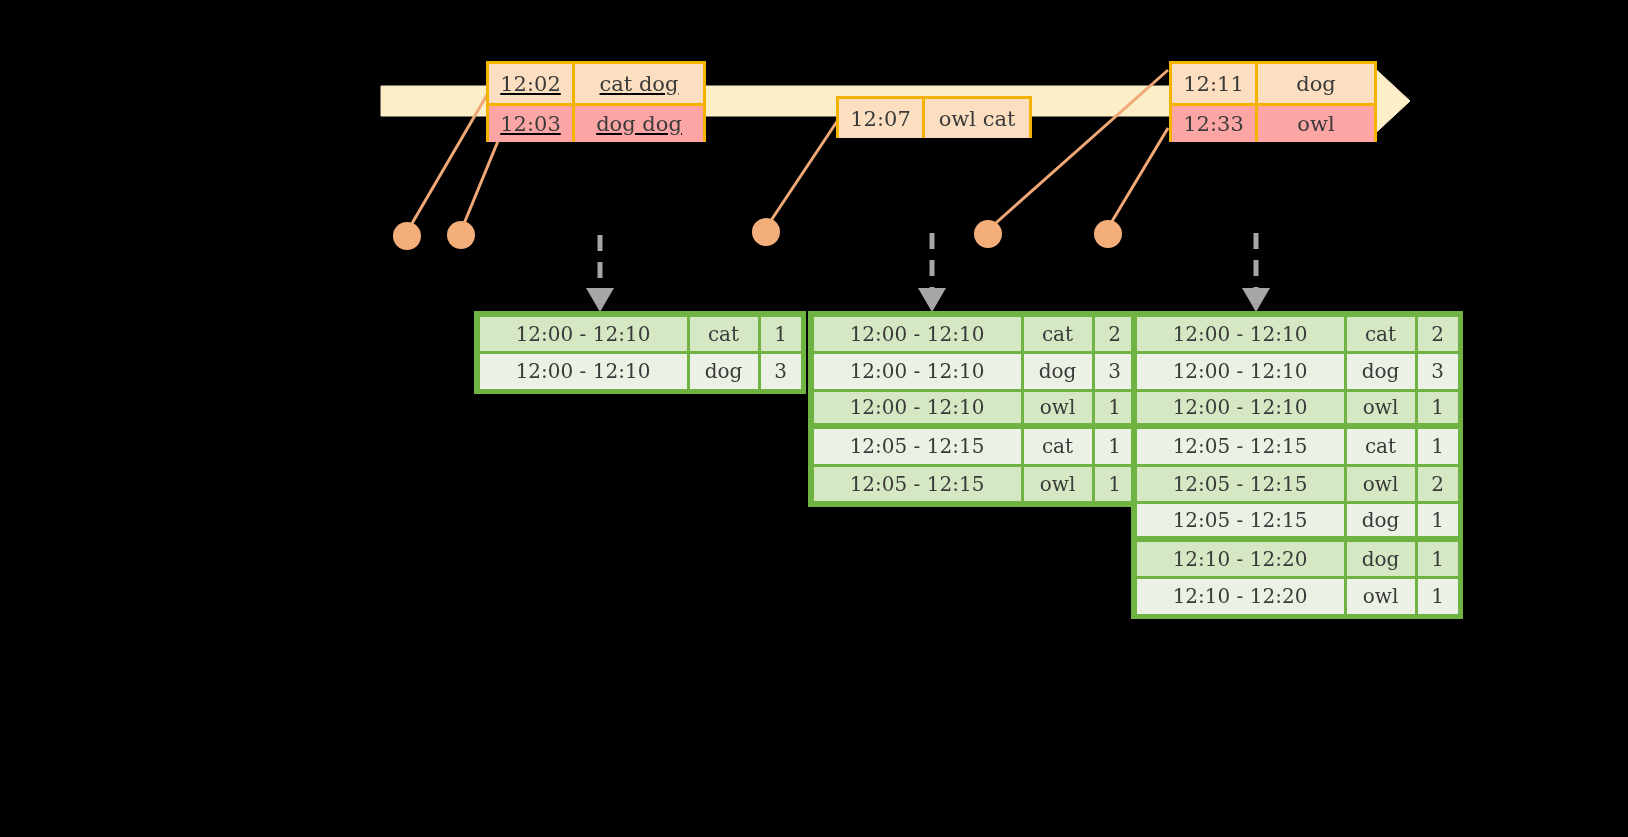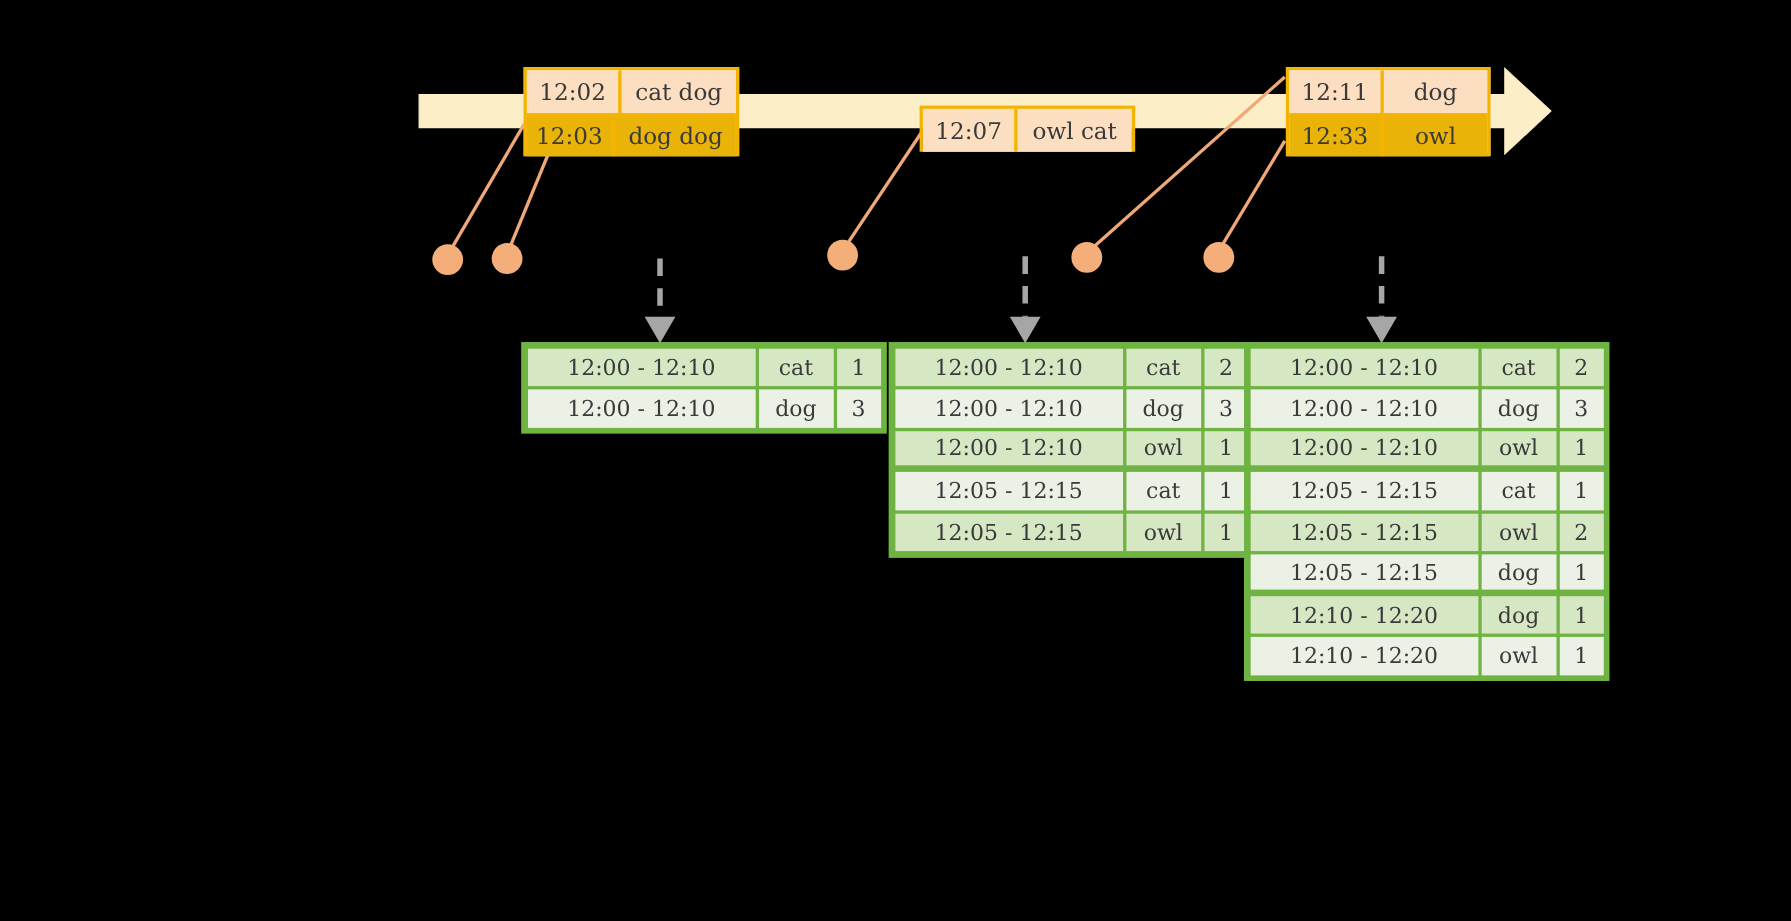--- a/index.html
+++ b/index.html
@@ -35,21 +35,21 @@
   }
   .event-row {
     display: flex;
     height: 39px;
     box-sizing: border-box;
   }
   .event-row + .event-row {
     border-top: 3px solid #F5B301;
   }
   .event-row.shade { background: #FBDFC0; }
-  .event-row.light { background: #eab308; }
+  .event-row.light { background: #fca5a5; }
   .ev-time {
     width: 86px;
     border-right: 3px solid #F5B301;
     box-sizing: border-box;
     display: flex;
     align-items: center;
     justify-content: center;
     font-size: 21px;
     color: #3a3a3a;
   }
@@ -58,23 +58,23 @@
     display: flex;
     align-items: center;
     justify-content: center;
     font-size: 21px;
     color: #3a3a3a;
     padding: 0 12px;
     box-sizing: border-box;
     white-space: nowrap;
   }
 
-  #box-a { left: 476px; top: 61px; width: 196px; height: 81px; }
+  #box-a { left: 486px; top: 61px; width: 220px; height: 81px; text-decoration: underline; }
   #box-b { left: 836px; top: 96px; width: 196px; height: 42px; }
-  #box-c { left: 1169px; top: 61px; width: 186px; height: 81px; }
+  #box-c { left: 1169px; top: 61px; width: 208px; height: 81px; }
 
   
   .result-table {
     position: absolute;
     border: 4px solid #6FB343;
     box-sizing: border-box;
     background: #6FB343;
   }
   .res-row {
     display: flex;

